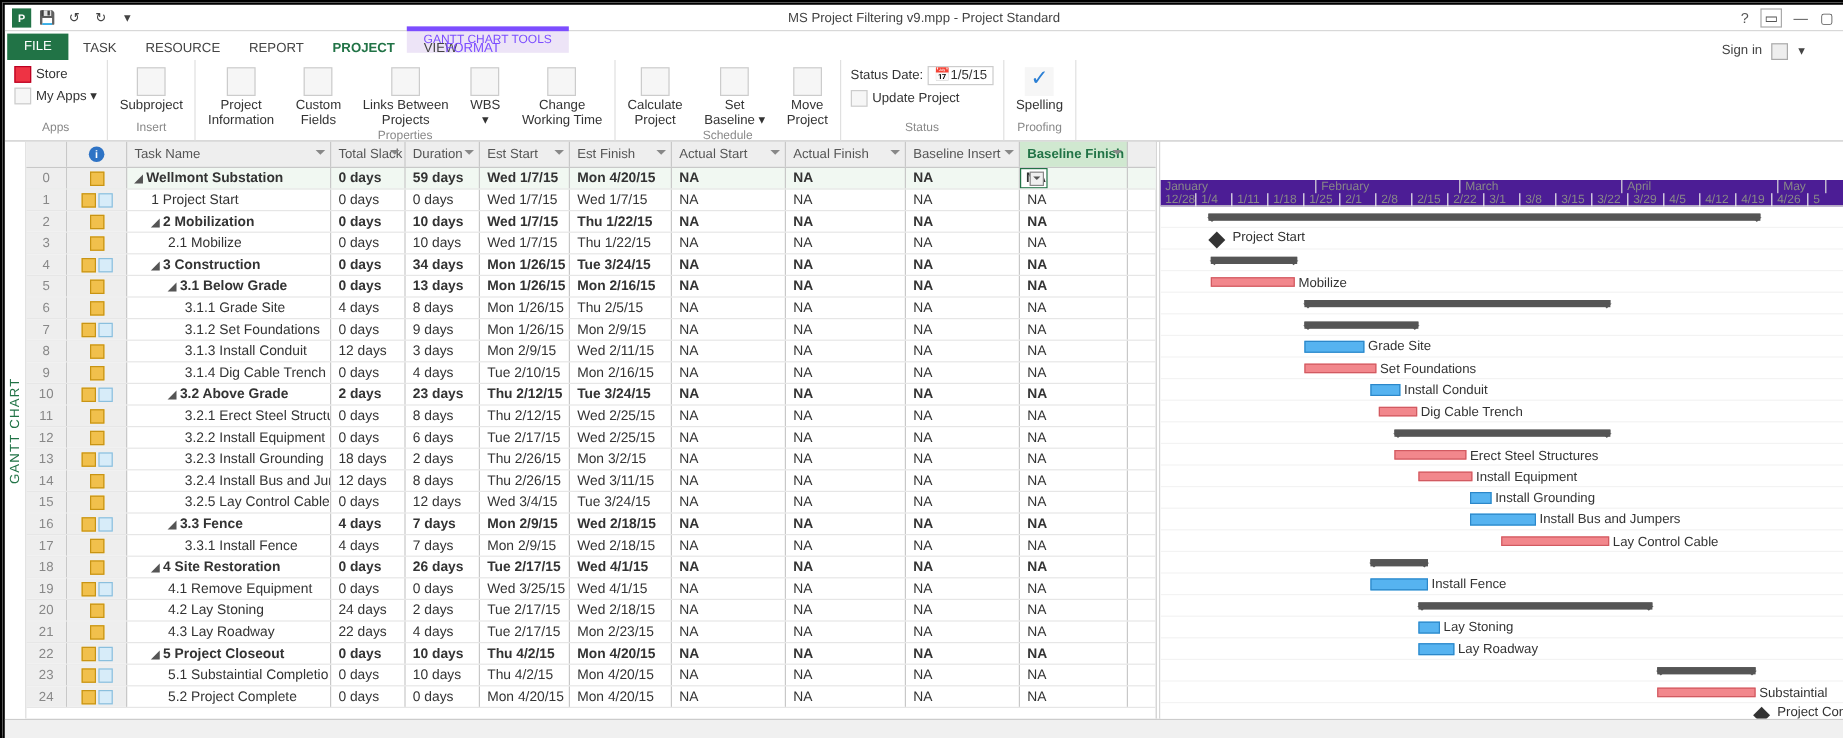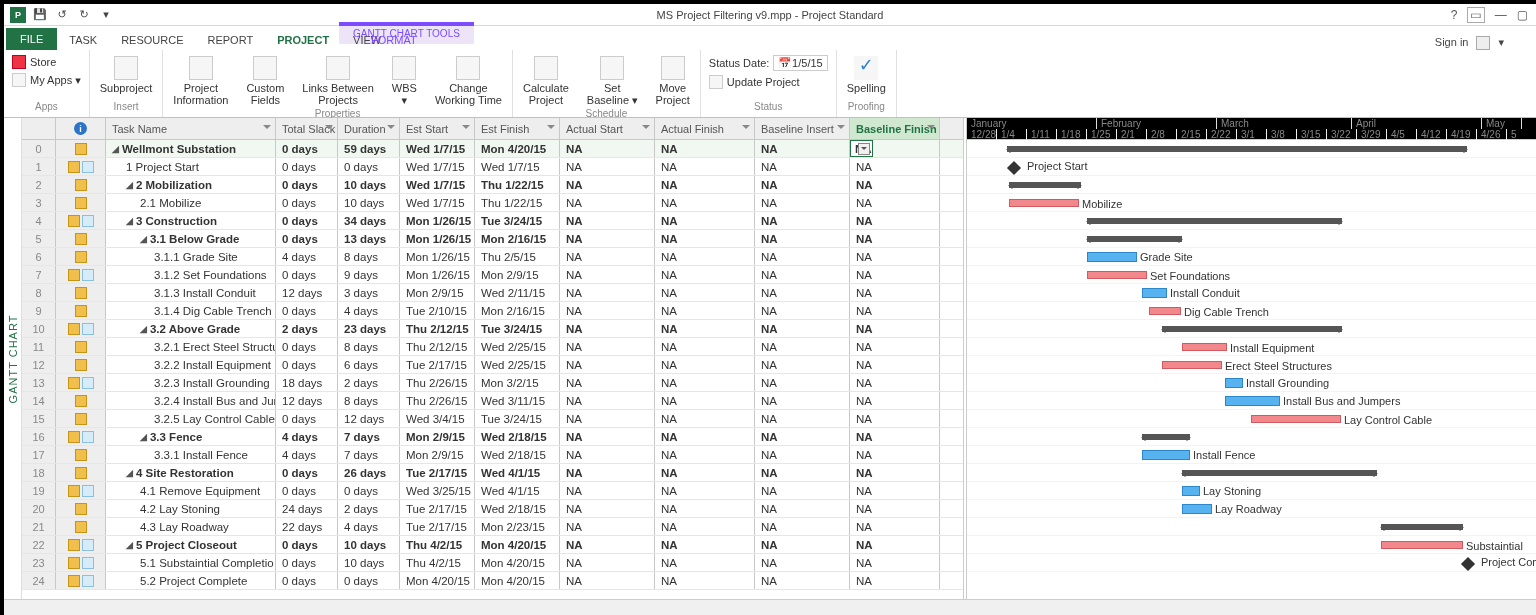--- a/index.html
+++ b/index.html
@@ -147,21 +147,21 @@
   .col-bfin   { flex: 0 0 90px; }
   .hl-bfin { color: var(--green); font-weight: bold; background: var(--accent-cell); }
   .hl.selcell { border: 1.5px solid var(--green); height: 100%; position: relative; background: #fff; display: flex; align-items: center; padding-left: 4px; color: #333; }
   .hl.selcell .dd { position: absolute; right: 2px; top: 2px; width: 12px; height: 12px; border: 1px solid #888; background: #f0f0f0; display: flex; align-items: center; justify-content: center; }
   .hl.selcell .dd::after { content: ""; border: 3px solid transparent; border-top-color: #555; margin-top: 2px; }
 
   .info-icon { width: 13px; height: 13px; border-radius: 50%; background: #2e73c5; color: #fff; font-size: 9px; display: flex; align-items: center; justify-content: center; font-weight: bold; }
 
   
   .gantt { flex: 1; background: #fff; overflow: hidden; position: relative; }
-  .gantt .scale { height: 22px; display: flex; flex-direction: column; border-bottom: 1px solid #ccc; font-size: 10px; color: #888; background: #000000; }
+  .gantt .scale { height: 22px; display: flex; flex-direction: column; border-bottom: 1px solid #ccc; font-size: 10px; color: #888; background: #4c1d95; margin-top: 32px; }
   .gantt .scale .months { flex: 1; display: flex; }
   .gantt .scale .months div { border-right: 1px solid #ddd; padding-left: 4px; }
   .gantt .scale .days { flex: 1; display: flex; }
   .gantt .scale .days div { border-right: 1px solid #eee; padding-left: 4px; width: 30px; flex: 0 0 30px; }
   .gantt-body { position: relative; }
   .gantt-row { height: 18px; position: relative; border-bottom: 1px solid #f3f3f3; }
   .bar { position: absolute; height: 10px; top: 4px; }
   .bar.blue { background: var(--bar-blue); border: 1px solid #2c87c9; }
   .bar.red  { background: var(--bar-red); border: 1px solid #d15a61; height: 8px; top: 5px; }
   .bar.summary { height: 6px; top: 6px; background: #555; border-top: 3px solid #555; }
@@ -886,30 +886,30 @@
           </div>
           <div class="gantt-row">
             <div class="bar red" style="left: 182px; width: 32px;">
               <span class="bar-label">Dig Cable Trench</span>
             </div>
           </div>
           <div class="gantt-row">
             <div class="bar summary" style="left: 195px; width: 180px;"></div>
           </div>
           <div class="gantt-row">
+            <div class="bar red" style="left: 195px; width: 60px;">
+              <span class="bar-label">Erect Steel Structures</span>
+            </div>
+          </div>
+          <div class="gantt-row">
             <div class="bar red" style="left: 215px; width: 45px;">
               <span class="bar-label">Install Equipment</span>
             </div>
           </div>
           <div class="gantt-row">
-            <div class="bar red" style="left: 195px; width: 60px;">
-              <span class="bar-label">Erect Steel Structures</span>
-            </div>
-          </div>
-          <div class="gantt-row">
             <div class="bar blue" style="left: 258px; width: 18px;">
               <span class="bar-label">Install Grounding</span>
             </div>
           </div>
           <div class="gantt-row">
             <div class="bar blue" style="left: 258px; width: 55px;">
               <span class="bar-label">Install Bus and Jumpers</span>
             </div>
           </div>
           <div class="gantt-row">

